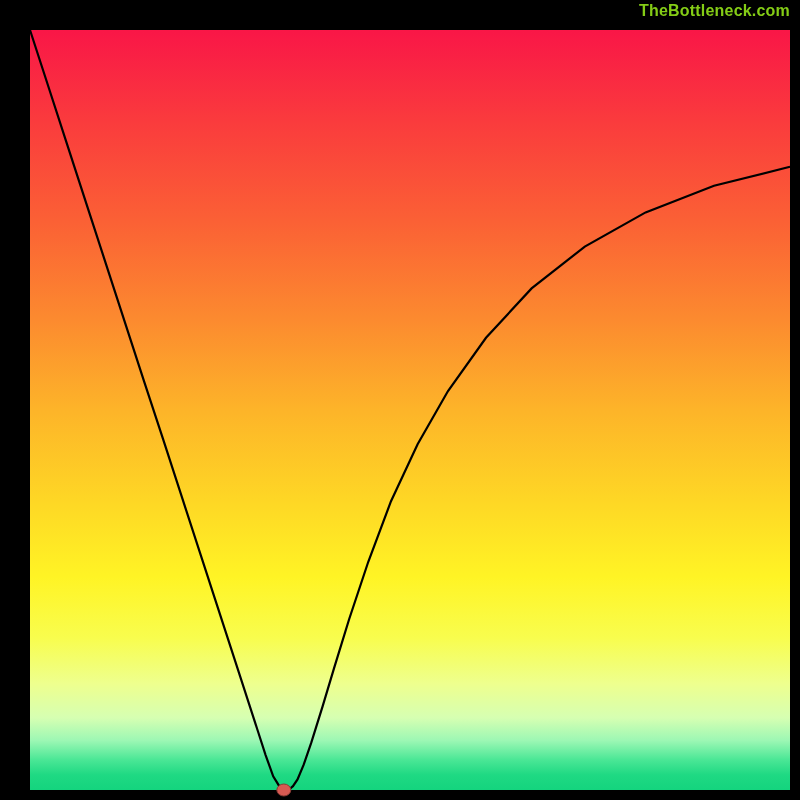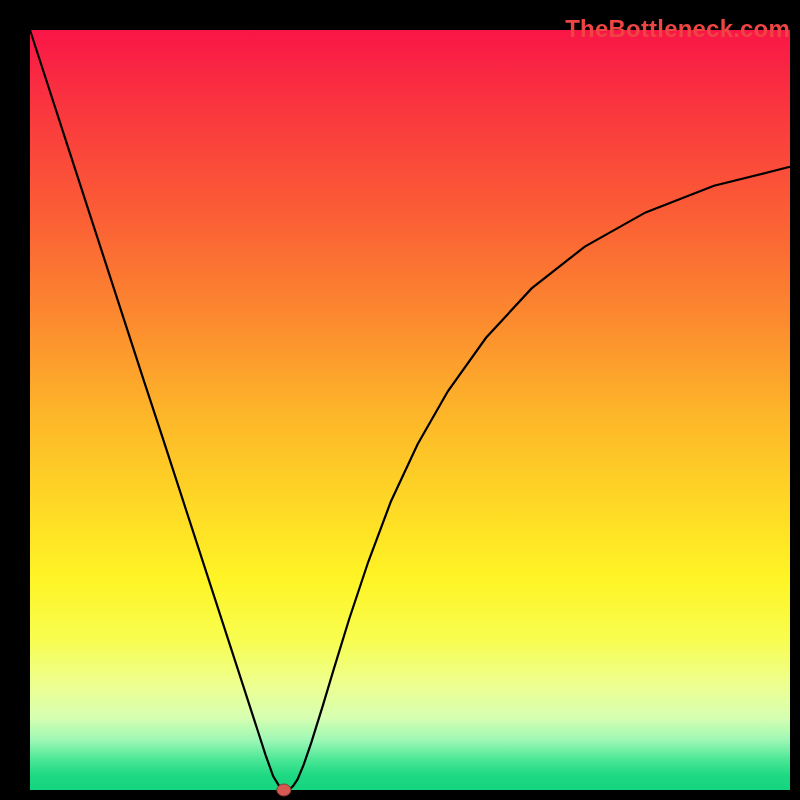--- a/index.html
+++ b/index.html
@@ -14,24 +14,24 @@
   .canvas-wrap {
     position: relative;
     width: 800px;
     height: 800px;
   }
   svg {
     display: block;
   }
   .watermark {
     position: absolute;
-    top: 15px;
+    top: 2px;
     right: 10px;
-    color: #ef4444;
-    font-size: 24px;
+    color: #84cc16;
+    font-size: 16px;
     font-weight: 600;
     letter-spacing: 0.2px;
     pointer-events: none;
   }
 </style>
 </head>
 <body>
 
 <div class="canvas-wrap">
   <svg id="chart-svg" width="800" height="800" viewBox="0 0 800 800">

